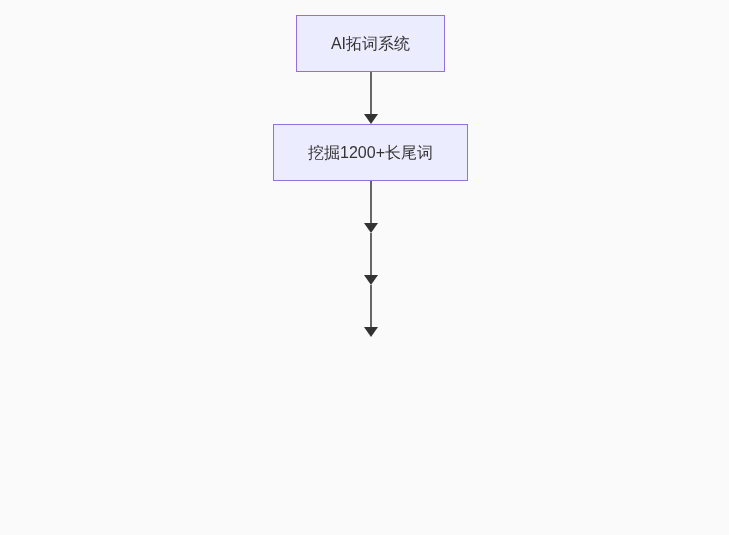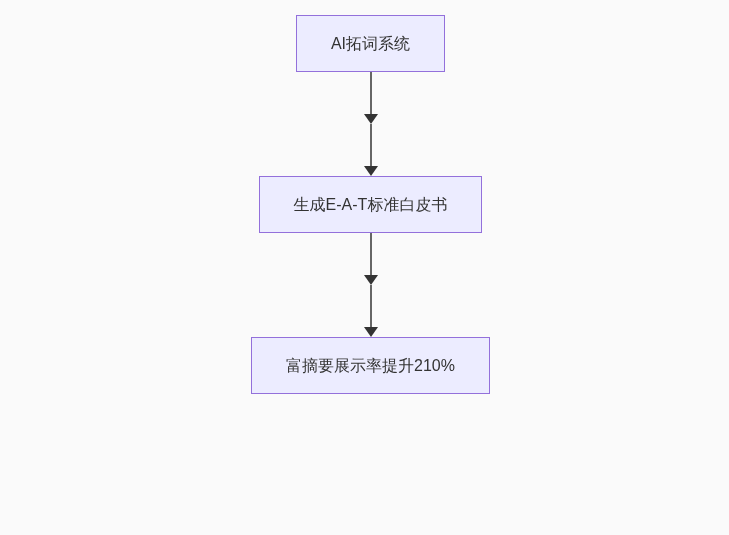--- a/index.html
+++ b/index.html
@@ -76,39 +76,36 @@
 
     <div class="flow-node">
       <span>AI拓词系统</span>
     </div>
 
     <div class="connector">
       <div class="shaft"></div>
       <div class="arrowhead"></div>
     </div>
 
-
-    <div class="connector">
-      <div class="shaft"></div>
-      <div class="arrowhead"></div>
-    </div>
-
     <div class="flow-node">
-      <span>生成E-A-T标准白皮书</span>
+      <span>挖掘1200+长尾词</span>
     </div>
 
     <div class="connector">
       <div class="shaft"></div>
       <div class="arrowhead"></div>
     </div>
 
 
     <div class="connector">
       <div class="shaft"></div>
       <div class="arrowhead"></div>
     </div>
 
-    <div class="flow-node">
-      <span>富摘要展示率提升210%</span>
+
+    <div class="connector">
+      <div class="shaft"></div>
+      <div class="arrowhead"></div>
     </div>
+
 
   </div>
 </div>
 
 </body></html>

